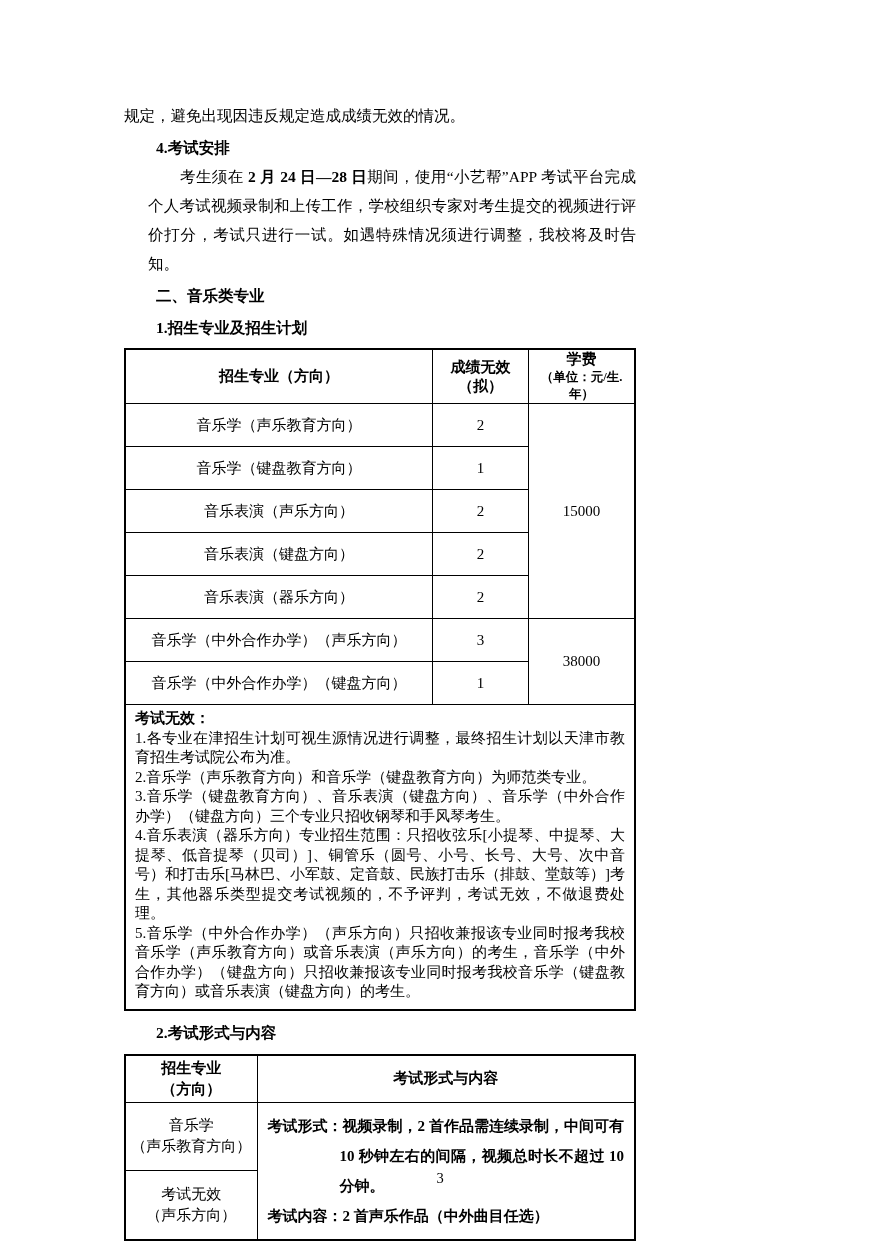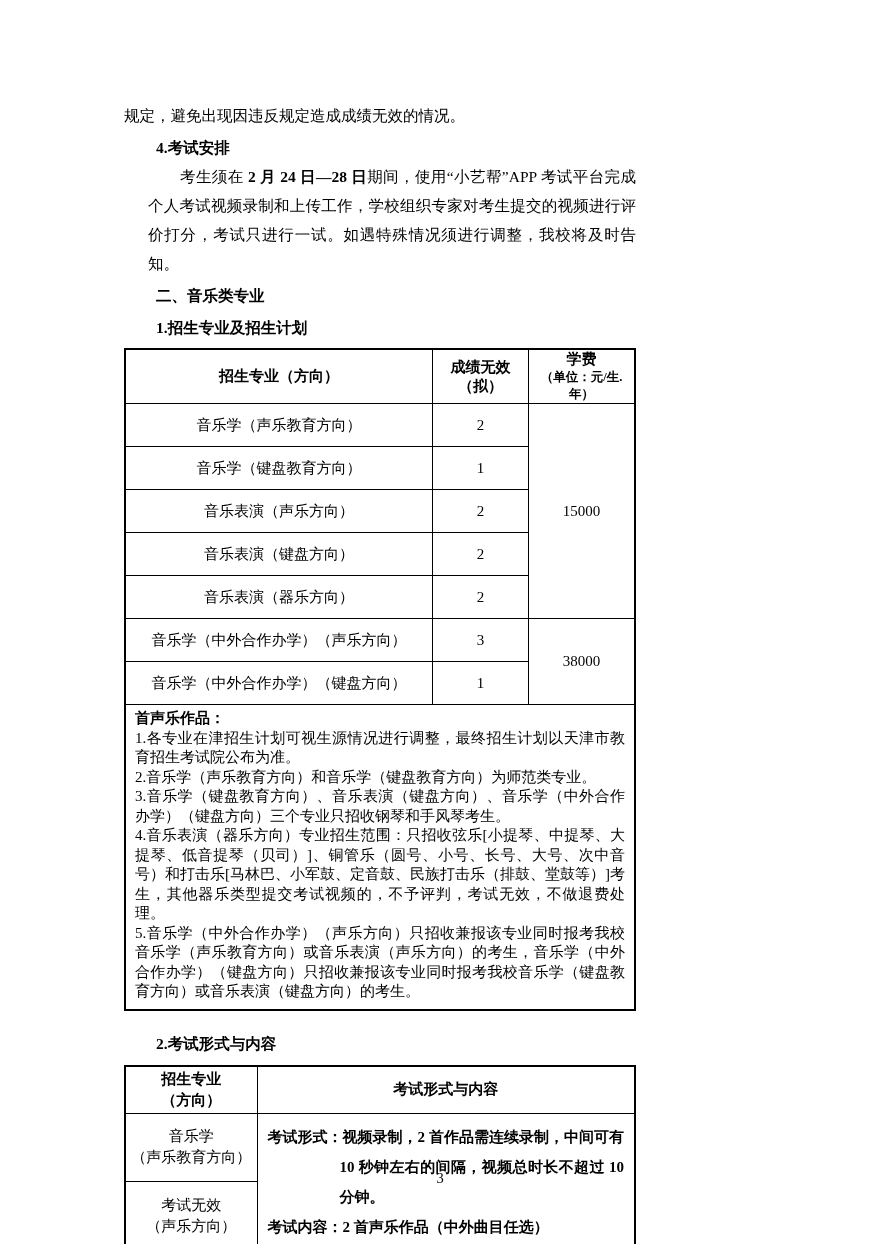--- a/index.html
+++ b/index.html
@@ -150,32 +150,32 @@
           <td>音乐学（中外合作办学）（声乐方向）</td>
           <td>3</td>
           <td rowspan="2">38000</td>
         </tr>
         <tr class="data-row">
           <td>音乐学（中外合作办学）（键盘方向）</td>
           <td>1</td>
         </tr>
         <tr>
           <td colspan="3" class="notes-cell">
-            <div class="notes-title">首声乐作品：</div>
+            <div class="notes-title">考试无效：</div>
             <div class="note-line">1.各专业在津招生计划可视生源情况进行调整，最终招生计划以天津市教育招生考试院公布为准。</div>
             <div class="note-line">2.音乐学（声乐教育方向）和音乐学（键盘教育方向）为师范类专业。</div>
             <div class="note-line">3.音乐学（键盘教育方向）、音乐表演（键盘方向）、音乐学（中外合作办学）（键盘方向）三个专业只招收钢琴和手风琴考生。</div>
             <div class="note-line">4.音乐表演（器乐方向）专业招生范围：只招收弦乐[小提琴、中提琴、大提琴、低音提琴（贝司）]、铜管乐（圆号、小号、长号、大号、次中音号）和打击乐[马林巴、小军鼓、定音鼓、民族打击乐（排鼓、堂鼓等）]考生，其他器乐类型提交考试视频的，不予评判，考试无效，不做退费处理。</div>
             <div class="note-line">5.音乐学（中外合作办学）（声乐方向）只招收兼报该专业同时报考我校音乐学（声乐教育方向）或音乐表演（声乐方向）的考生，音乐学（中外合作办学）（键盘方向）只招收兼报该专业同时报考我校音乐学（键盘教育方向）或音乐表演（键盘方向）的考生。</div>
           </td>
         </tr>
       </tbody>
     </table>
 
-    <p class="heading" style="margin-top:18px;">2.考试形式与内容</p>
+    <p class="heading" style="margin-top:7px;">2.考试形式与内容</p>
 
     <table class="exam-table">
       <colgroup>
         <col class="exam-col-major">
           <col>
       </colgroup>
       <tbody>
         <tr class="hdr-row">
           <th>
             <div>招生专业</div>

